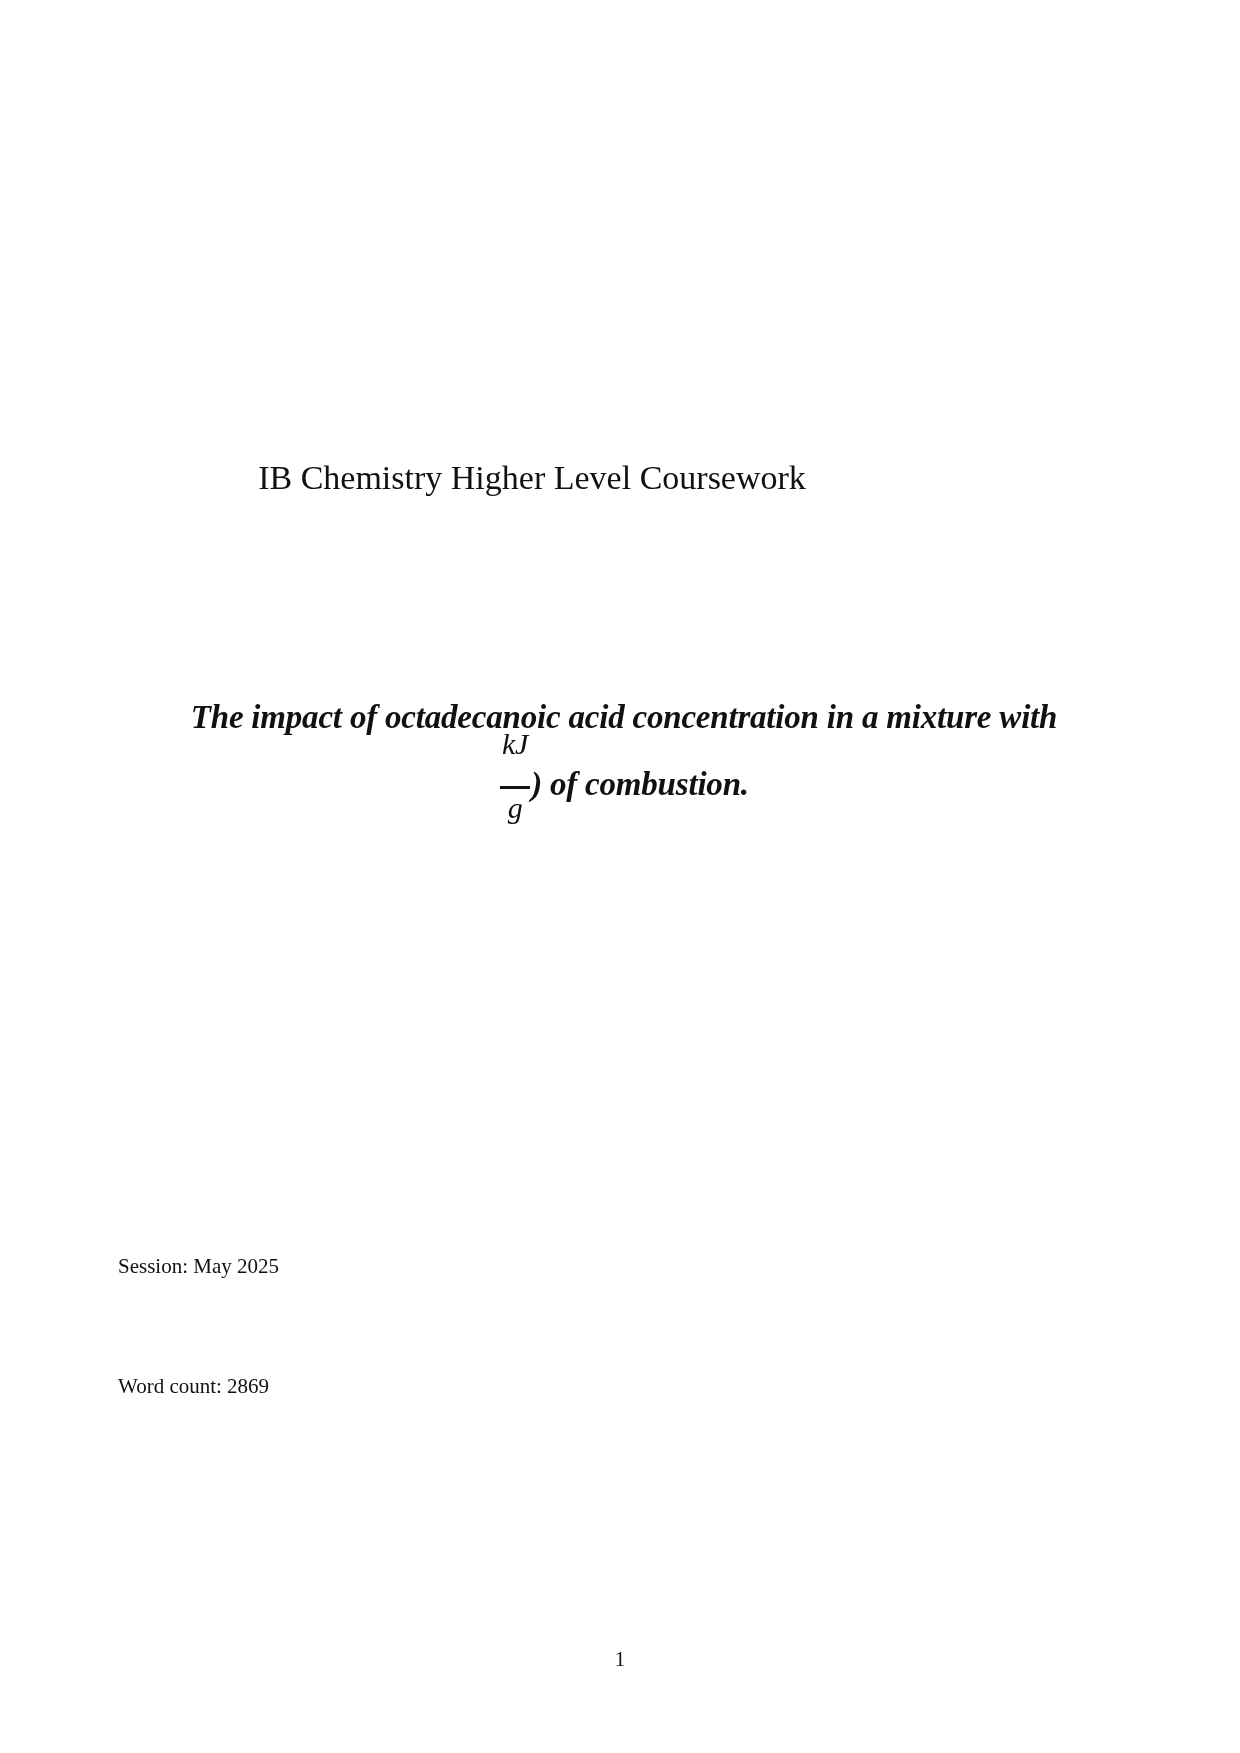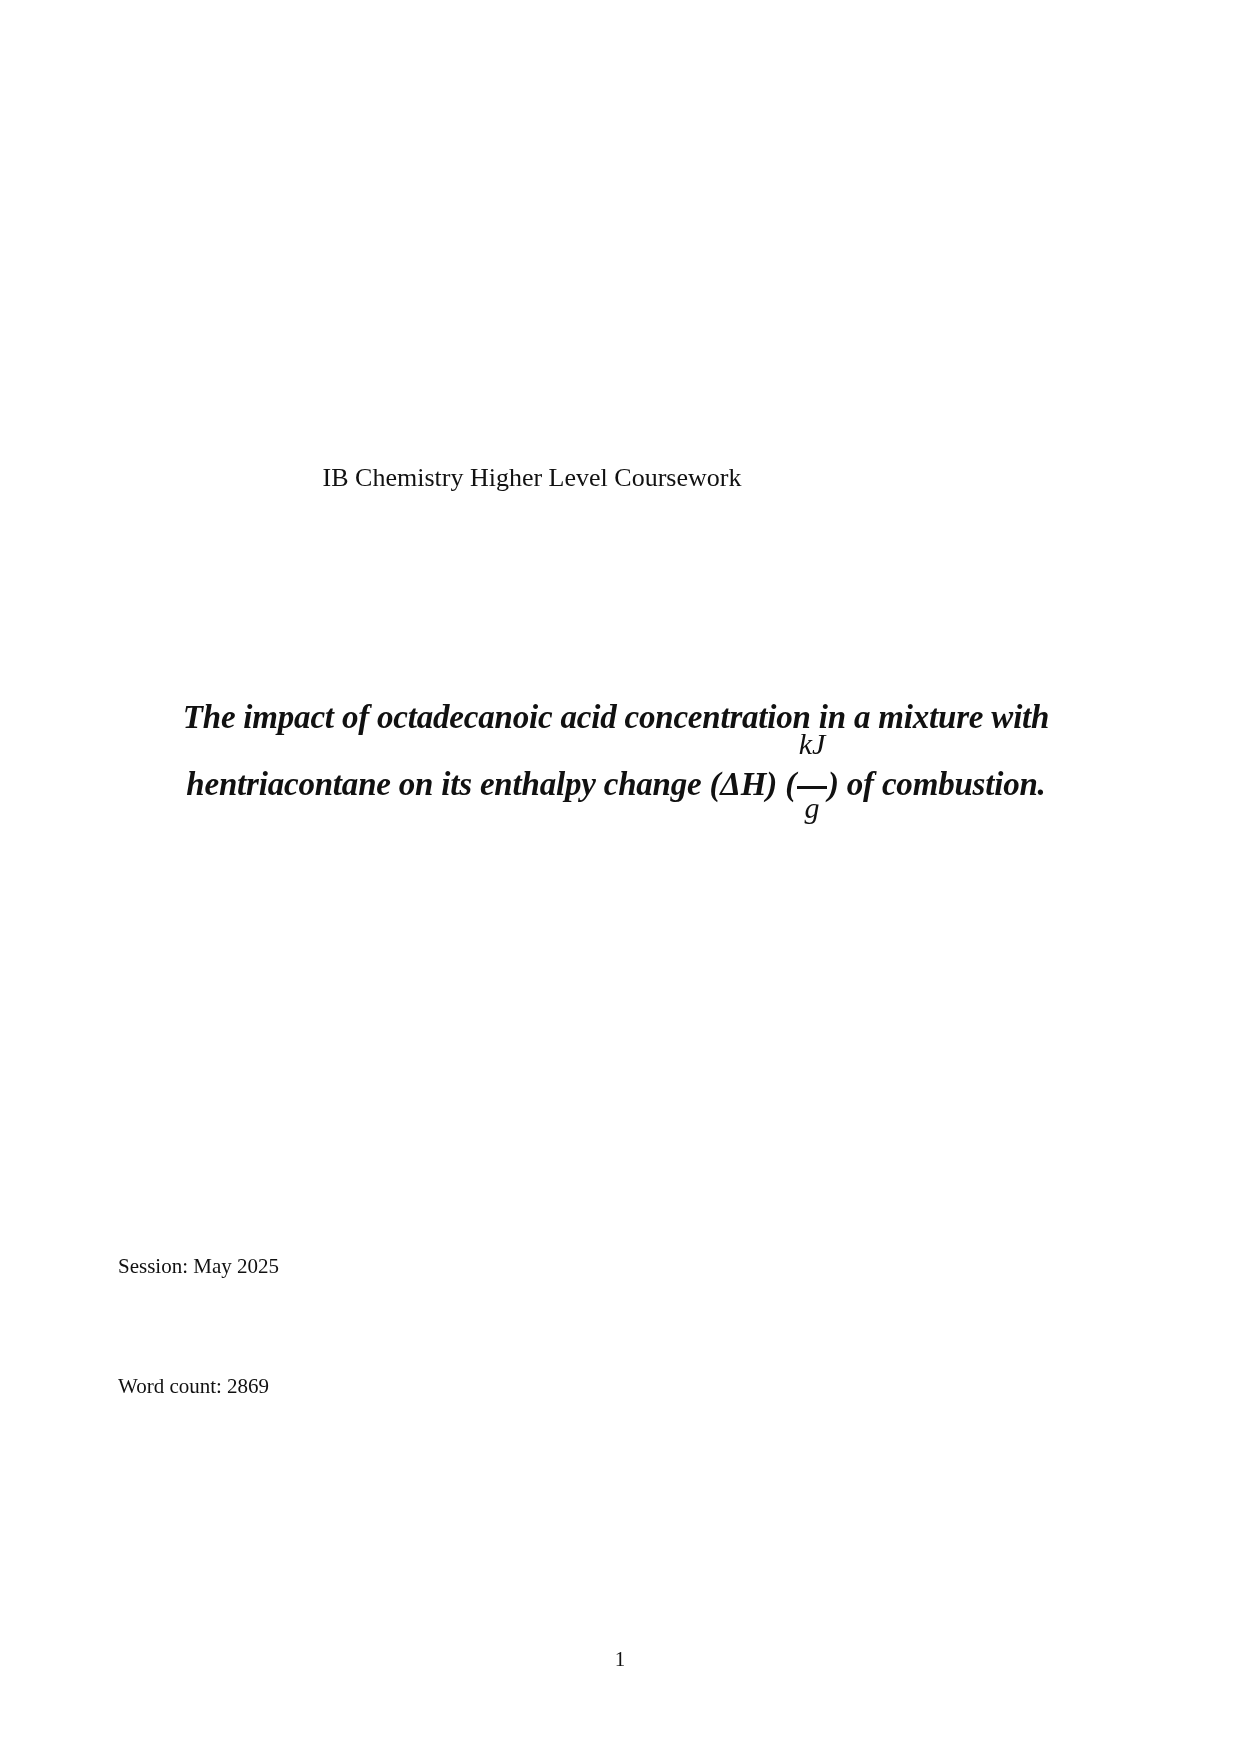--- a/index.html
+++ b/index.html
@@ -21,27 +21,27 @@
       width: 1240px;
       height: 1753px;
       background: #ffffff;
     }
     .subtitle {
       position: absolute;
       top: 462px;
       left: 0;
       width: 1064px;
       text-align: center;
-      font-size: 26px;
+      font-size: 34px;
       line-height: 32px;
     }
     .title {
       position: absolute;
       top: 684px;
-      left: 116px;
+      left: 124px;
       width: 1000px;
       text-align: center;
       font-size: 33px;
       font-weight: bold;
       font-style: italic;
       line-height: 66px;
       letter-spacing: -0.2px;
     }
     .frac {
       display: inline-block;
@@ -99,21 +99,21 @@
 </head>
 <body>
 
 <div class="page">
 
   <div class="subtitle">IB Chemistry Higher Level Coursework</div>
 
   <div class="title">
     <div>The impact of octadecanoic acid concentration in a mixture with</div>
     <div>
-      <span>hentriacontane on its enthalpy change (ΔH) (</span><span class="frac"><span class="num">kJ</span><span class="bar"></span><span class="den">g</span></span><span>) of combustion.</span>
+      <span class="frac"><span class="num">kJ</span><span class="bar"></span><span class="den">g</span></span><span>) of combustion.</span>
     </div>
   </div>
 
   <div class="meta session">Session: May 2025</div>
 
   <div class="meta wordcount">Word count: 2869</div>
 
   <div class="page-number">1</div>
 
 </div>

